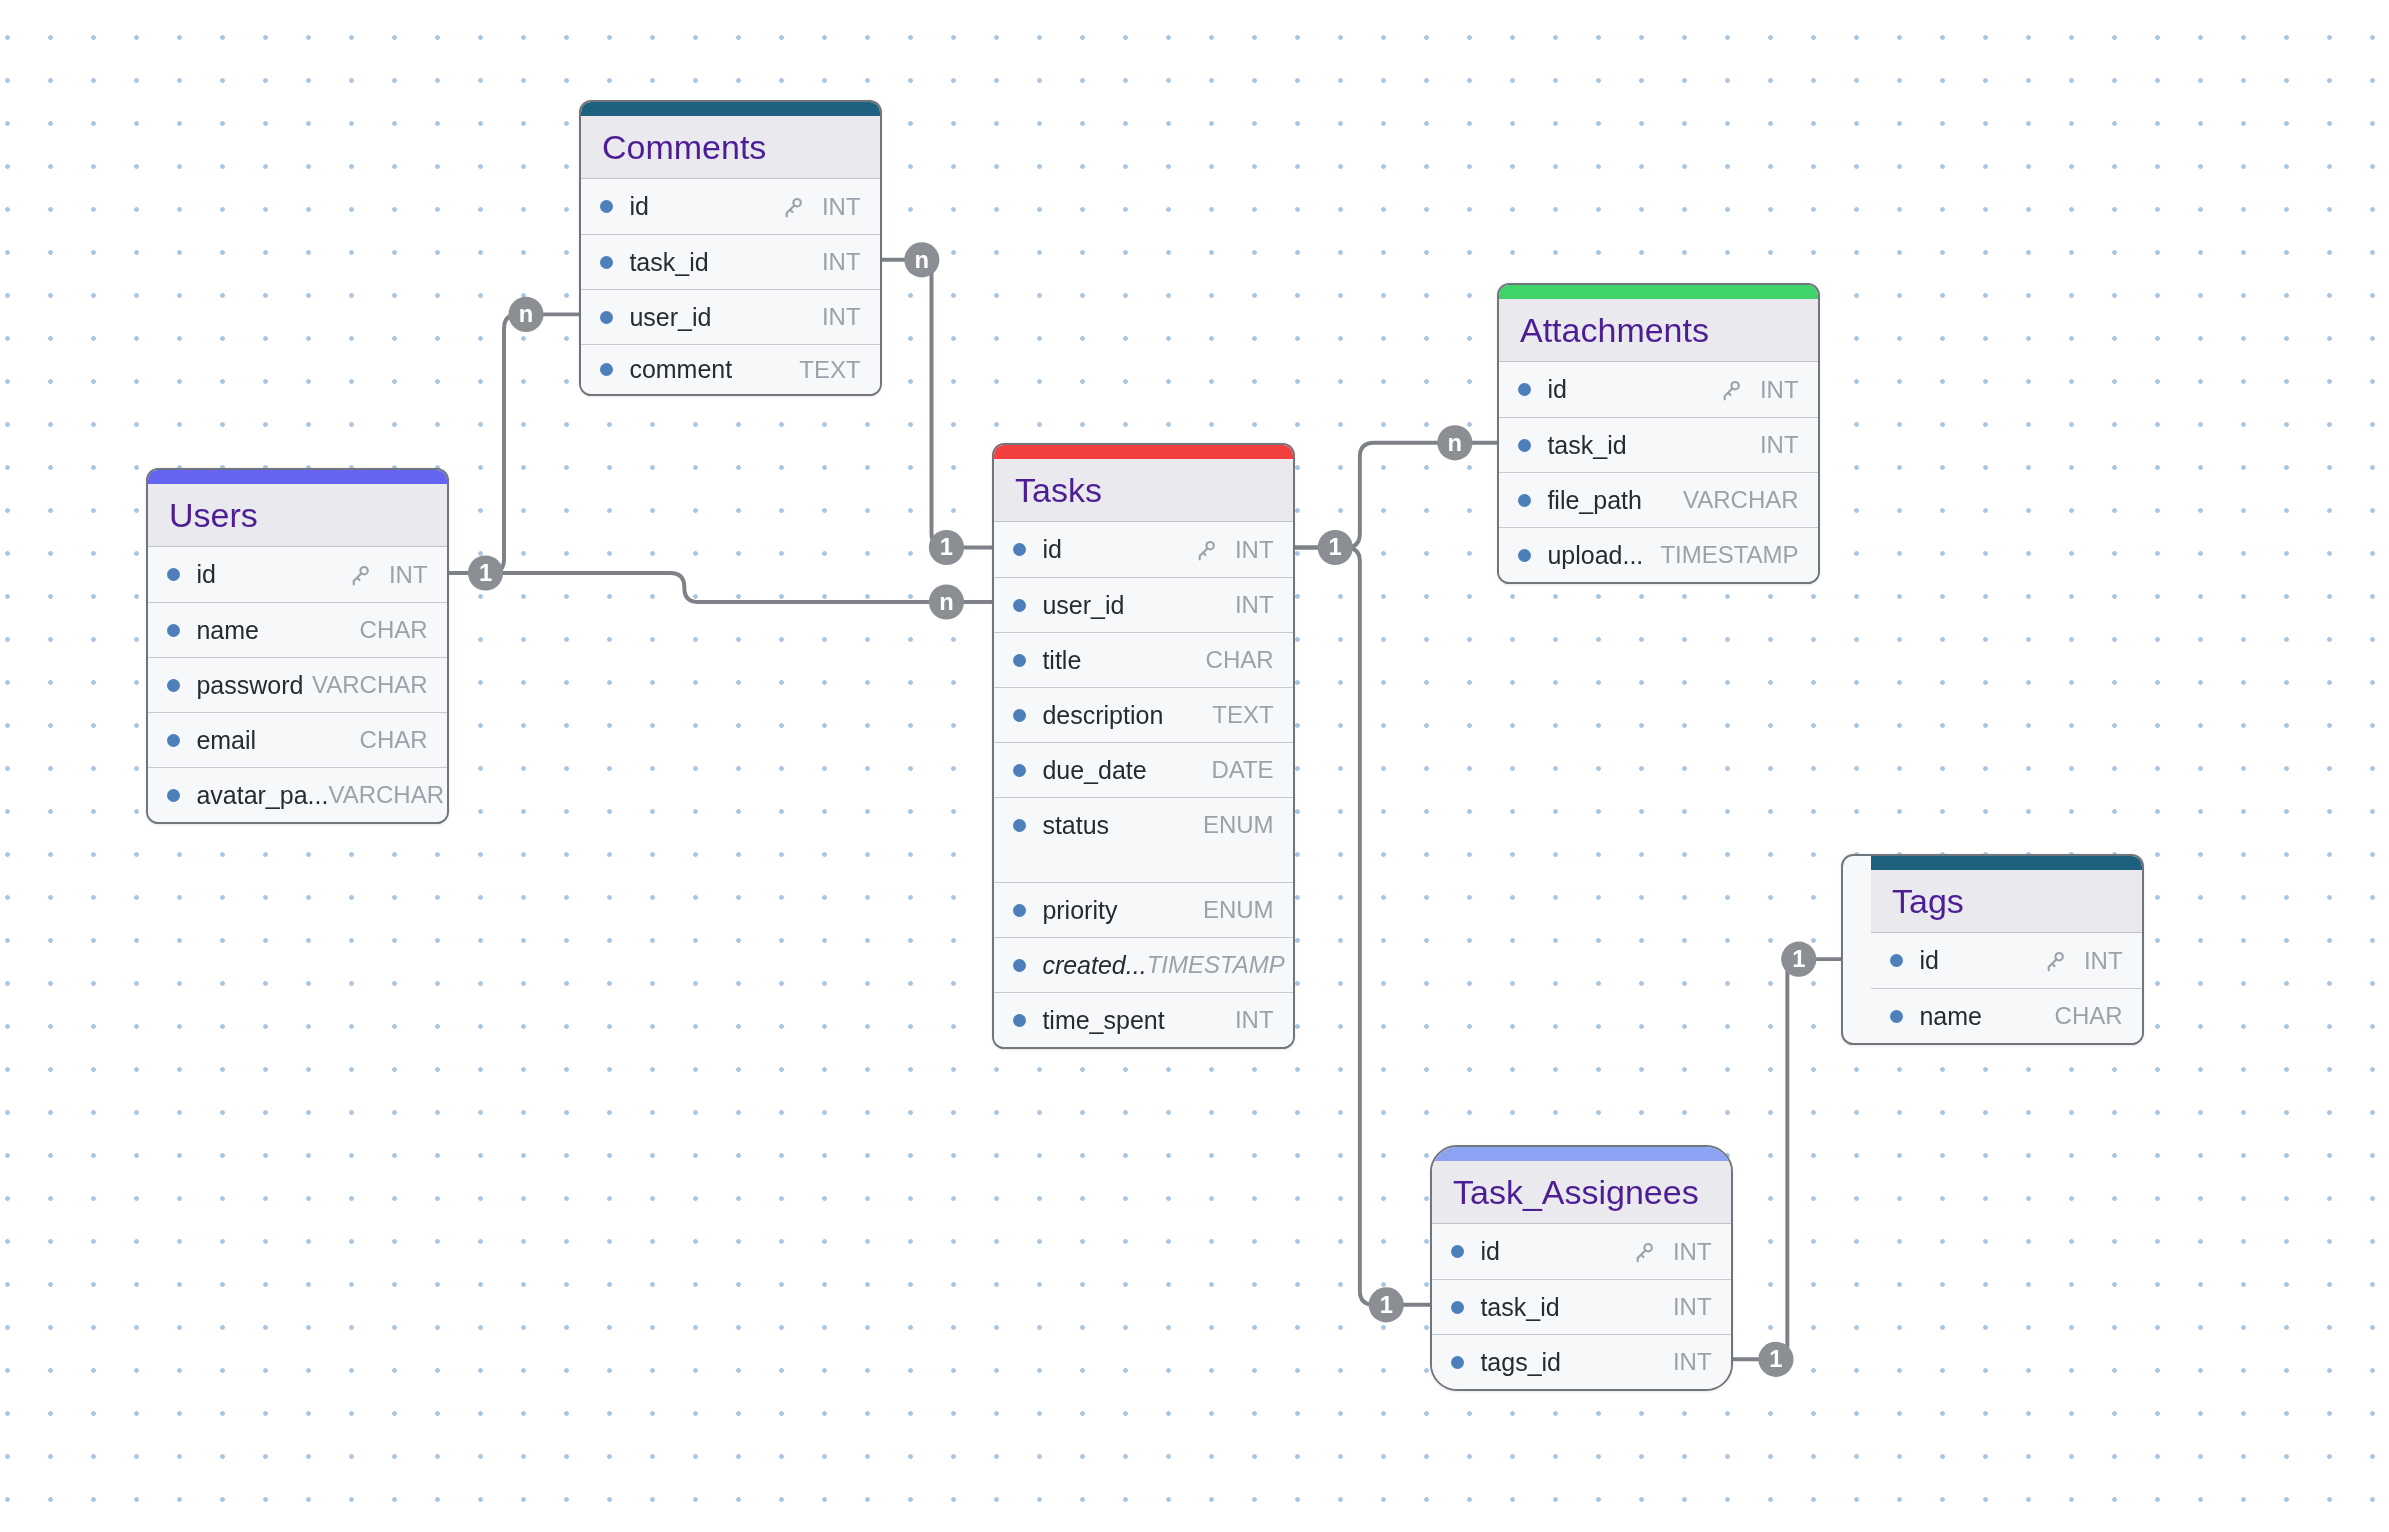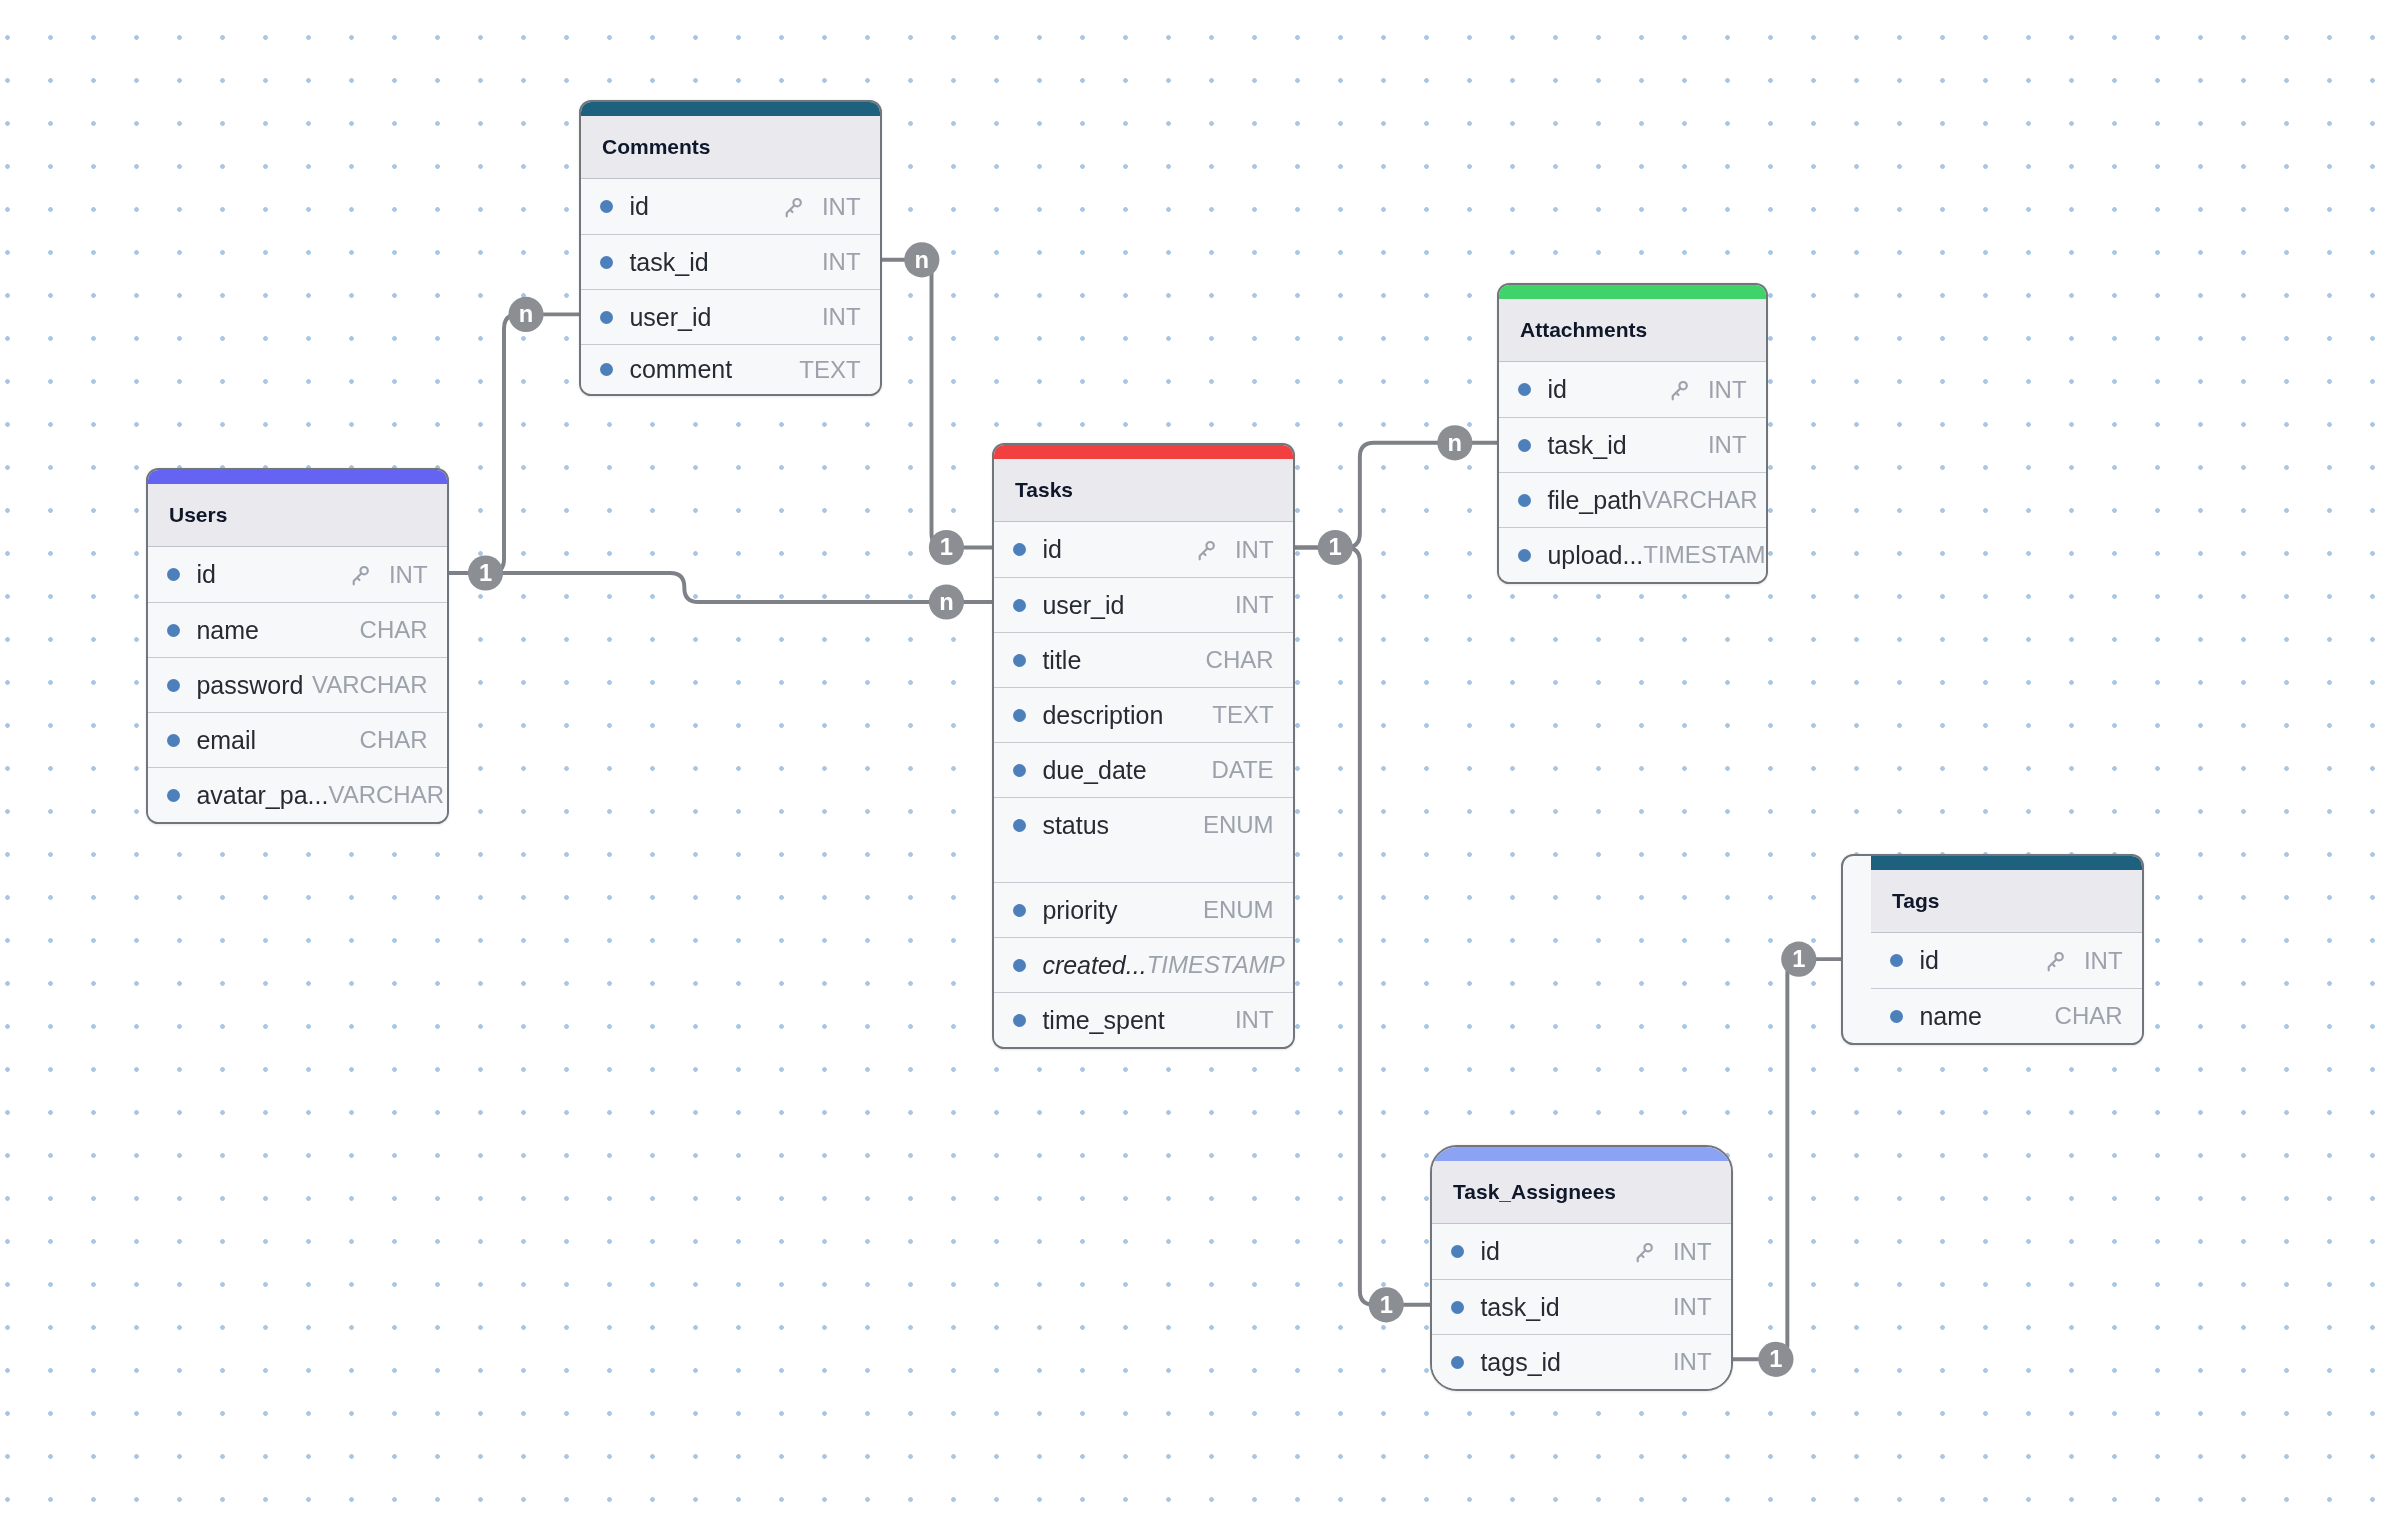--- a/index.html
+++ b/index.html
@@ -49,23 +49,23 @@
   .ttitle {
     height: 63px;
     background: #eaeaee;
     display: flex;
     align-items: center;
     padding: 0 21px;
     border-bottom: 1.8px solid #bfc3c9;
     box-sizing: border-box;
   }
   .ttitle span {
-    font-size: 21px;
-    font-weight: bold;
-    color: #0f172a;
+    font-size: 34px;
+    font-weight: normal;
+    color: #4c1d95;
   }
   .frow {
     height: 55px;
     display: flex;
     align-items: center;
     padding: 0 19.4px;
     box-sizing: border-box;
     background: #f7f8f9;
   }
   .frow + .frow { border-top: 1.8px solid #c6c9cf; }
@@ -302,21 +302,21 @@
           </span>
         </div>
         <div class="frow" style="height: 55px;">
           <span class="fdot"></span>
           <span class="fname">time_spent</span>
           <span class="fright">
             <span class="ftype">INT</span>
           </span>
         </div>
       </div>
-      <div class="table" style="left: 1497px; top: 283px; width: 271px;">
+      <div class="table" style="left: 1497px; top: 283px; width: 323px;">
         <div class="tbar" style="background: rgb(63, 211, 106);"></div>
         <div class="ttitle">
           <span>Attachments</span>
         </div>
         <div class="frow" style="height: 55px;">
           <span class="fdot"></span>
           <span class="fname">id</span>
           <span class="fright">
             <svg width="26" height="26" viewBox="0 0 24 24" class="keyicon">
               <g fill="none" stroke="#9ba2ac" stroke-width="2" stroke-linecap="round">

